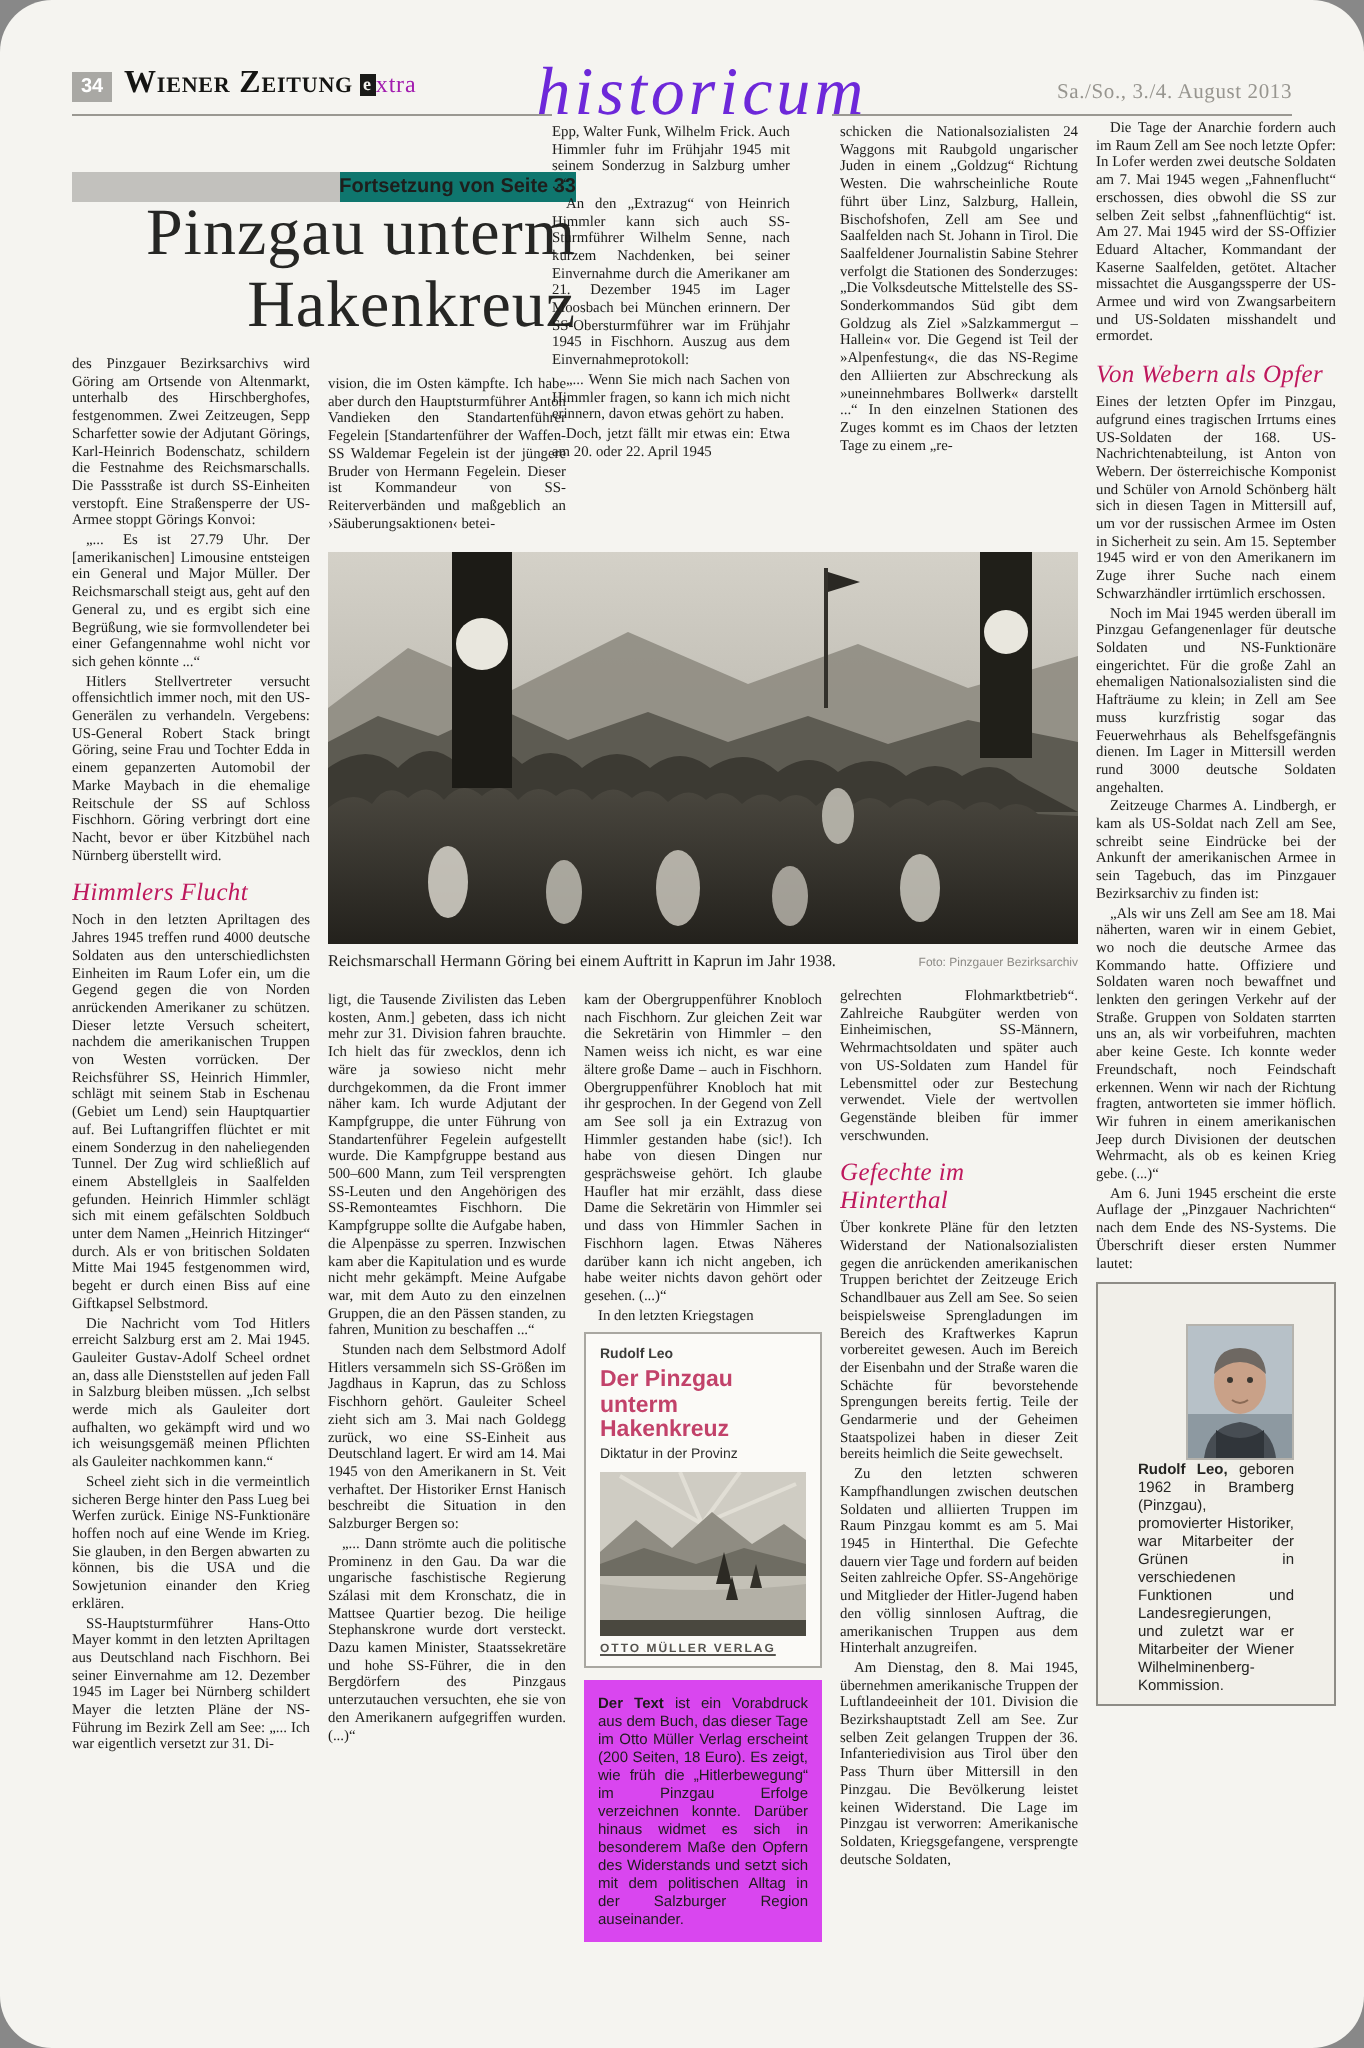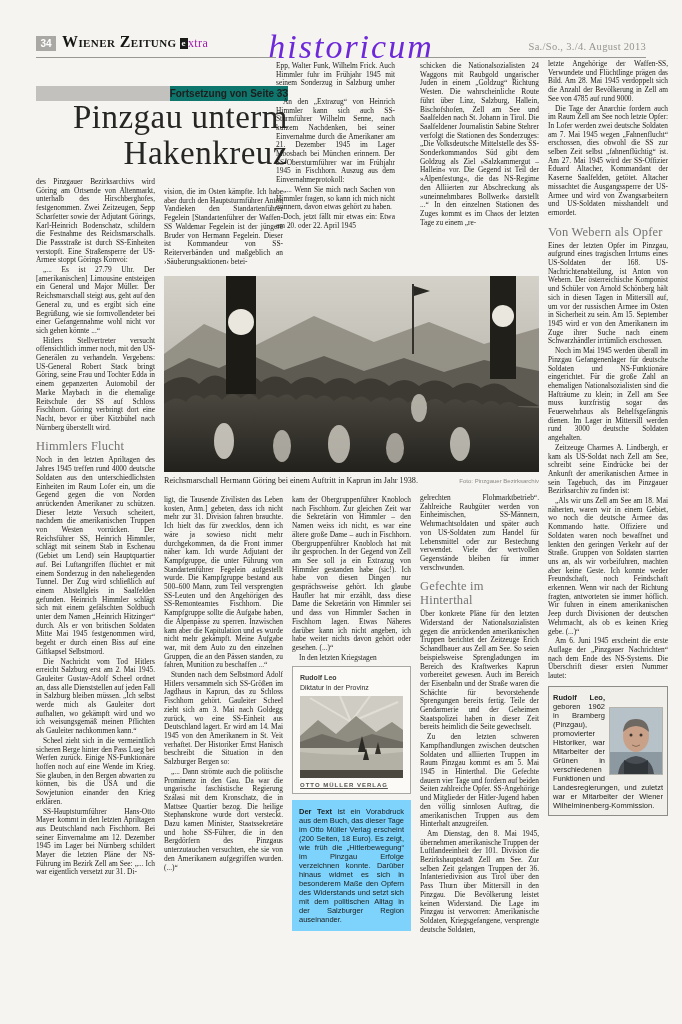--- a/index.html
+++ b/index.html
@@ -1,17 +1,17 @@
 <!DOCTYPE html>
 <html lang="de"><head>
 <meta charset="utf-8">
 <style>
   html,body{margin:0;padding:0;background:#888;}
   #page{position:relative;width:682px;height:1024px;margin:0 auto;background:#f5f4f0;
-        font-family:"Liberation Serif","DejaVu Serif",serif;color:#1c1c1a;overflow:hidden;}
+        font-family:"Liberation Serif","DejaVu Serif",serif;color:#1c1c1a;overflow:hidden;border-radius:26px;}
   
   .pagenum{position:absolute;left:36px;top:36px;width:20px;height:15px;background:#a9a8a4;
            color:#fff;font:bold 10px/15px "Liberation Sans",sans-serif;text-align:center;}
   .masthead{position:absolute;left:62px;top:33px;font-weight:bold;font-size:16px;
             letter-spacing:.4px;font-variant:small-caps;color:#151513;}
   .mast-badge{display:inline-block;background:#1a1a18;color:#f5f4f0;font:bold 9px/11px "Liberation Serif",serif;
               padding:0 2px;margin-left:3px;vertical-align:1px;}
   .mast-rest{font-variant:normal;font-weight:normal;font-size:12px;color:#a21caf;}
   .section-name{position:absolute;left:251px;top:28px;width:200px;text-align:center;
                 font-size:34px;color:#6d28d9;letter-spacing:2px;font-style:italic;}
@@ -33,42 +33,42 @@
   #col2top{left:164px;top:188px;height:94px;}
   #col2bot{left:164px;top:496px;height:520px;}
   #col3top{left:276px;top:62px;height:212px;}
   #col3bot{left:292px;top:496px;height:520px;}
   #col4top{left:420px;top:62px;height:212px;}
   #col4bot{left:420px;top:494px;height:522px;}
   #col5{left:548px;top:60px;width:120px;height:956px;}
   .fl-para{margin:0 0 1px;text-indent:7px;}
   .fl-para.noind{text-indent:0;}
   .fl-quote{font-style:italic;margin:3px 0 3px;}
-  .fl-head{font-weight:normal;font-size:12.5px;line-height:14px;margin:7px 0 3px;color:#737373;
-           text-align:left;letter-spacing:.2px;}
+  .fl-head{font-weight:normal;font-size:12.5px;line-height:14px;margin:7px 0 3px;color:#be185d;
+           text-align:left;letter-spacing:.2px;font-style:italic;}
   
   .photo{position:absolute;left:164px;top:276px;width:375px;height:196px;background:#b9b6ae;}
   .photo svg{display:block;}
   .caption-row{position:absolute;left:164px;top:476px;width:375px;display:flex;align-items:baseline;}
   .caption{font-size:8.2px;color:#1d1d1b;}
   .credit{margin-left:auto;font-size:6px;color:#8b8984;font-family:"Liberation Sans",sans-serif;}
   
   .cover{border:1px solid #a9a7a1;background:#fbfaf7;margin:4px 0 6px;padding:7px 7px 5px;}
   .cover .c-author{font:bold 7px "Liberation Sans",sans-serif;color:#3c3c3a;margin-bottom:3px;}
   .cover .c-title{font:bold 11.5px/12.5px "Liberation Sans",sans-serif;}
   .cover .c-sub{font:7px "Liberation Sans",sans-serif;color:#2e2e2c;margin-top:2px;}
   .cover .c-pub{font:bold 6px "Liberation Sans",sans-serif;letter-spacing:1px;color:#55534e;
                 margin-top:4px;text-decoration:underline;}
   .cover svg{display:block;margin-top:5px;}
   
-  .textbox{background:#7dd3fc;padding:7px 7px;font:7.5px/9px "Liberation Sans",sans-serif;
+  .textbox{background:#d946ef;padding:7px 7px;font:7.5px/9px "Liberation Sans",sans-serif;
            color:#1d1d1b;text-align:justify;}
   .textbox .lead{font-weight:bold;}
   
-  .authorbox{border:1px solid #8e8c86;background:#f1efe9;margin-top:5px;padding:6px 4px 5px;
+  .authorbox{border:1px solid #8e8c86;background:#f1efe9;margin-top:5px;padding:6px 20px 5px;
              font:7.5px/9px "Liberation Sans",sans-serif;color:#242422;text-align:justify;overflow:hidden;}
   .authorbox .lead{font-weight:bold;}
   .portrait{float:right;width:52px;height:66px;margin:14px 0 0 4px;border:1px solid #b5b3ad;}
   .portrait svg{display:block;}
 </style>
 </head>
 <body>
 
 <div id="page">
 
@@ -158,20 +158,24 @@
     </div>
 
   <div id="col3bot" class="col">
     <div>
         <p class="fl-para noind">kam der Obergruppenführer Knobloch nach Fischhorn. Zur gleichen Zeit war die Sekretärin von Himmler – den Namen weiss ich nicht, es war eine ältere große Dame – auch in Fischhorn. Obergruppenführer Knobloch hat mit ihr gesprochen. In der Gegend von Zell am See soll ja ein Extrazug von Himmler gestanden habe (sic!). Ich habe von diesen Dingen nur gesprächsweise gehört. Ich glaube Haufler hat mir erzählt, dass diese Dame die Sekretärin von Himmler sei und dass von Himmler Sachen in Fischhorn lagen. Etwas Näheres darüber kann ich nicht angeben, ich habe weiter nichts davon gehört oder gesehen. (...)“</p>
         <p class="fl-para">In den letzten Kriegstagen</p>
       </div>
 
     <div class="cover">
       <div class="c-author">Rudolf Leo</div>
+      <div class="c-title" id="cover-title" style="color: rgb(194, 66, 106);">
+        <div>Der Pinzgau</div>
+        <div>unterm Hakenkreuz</div>
+      </div>
       <div class="c-sub">Diktatur in der Provinz</div>
       <svg width="103" height="82" viewBox="0 0 103 82" xmlns="http://www.w3.org/2000/svg">
         <rect width="103" height="82" fill="#cfccc3"></rect>
         <g stroke="#e6e3da" stroke-width="2" opacity="0.8">
           <line x1="51" y1="26" x2="10" y2="2"></line>
             <line x1="51" y1="26" x2="40" y2="0"></line>
           <line x1="51" y1="26" x2="70" y2="0"></line>
             <line x1="51" y1="26" x2="98" y2="6"></line>
         </g>
         <path d="M0,40 L18,24 36,38 56,20 76,36 92,26 103,34 103,52 0,52 Z" fill="#8f8c82"></path>
@@ -193,21 +197,20 @@
   <div id="col4bot" class="col">
       <p class="fl-para noind">gelrechten Flohmarktbetrieb“. Zahlreiche Raubgüter werden von Einheimischen, SS-Männern, Wehrmachtsoldaten und später auch von US-Soldaten zum Handel für Lebensmittel oder zur Bestechung verwendet. Viele der wertvollen Gegenstände bleiben für immer verschwunden.</p>
       <h3 class="fl-head">Gefechte im Hinterthal</h3>
       <p class="fl-para noind">Über konkrete Pläne für den letzten Widerstand der Nationalsozialisten gegen die anrückenden amerikanischen Truppen berichtet der Zeitzeuge Erich Schandlbauer aus Zell am See. So seien beispielsweise Sprengladungen im Bereich des Kraftwerkes Kaprun vorbereitet gewesen. Auch im Bereich der Eisenbahn und der Straße waren die Schächte für bevorstehende Sprengungen bereits fertig. Teile der Gendarmerie und der Geheimen Staatspolizei haben in dieser Zeit bereits heimlich die Seite gewechselt.</p>
       <p class="fl-para">Zu den letzten schweren Kampfhandlungen zwischen deutschen Soldaten und alliierten Truppen im Raum Pinzgau kommt es am 5. Mai 1945 in Hinterthal. Die Gefechte dauern vier Tage und fordern auf beiden Seiten zahlreiche Opfer. SS-Angehörige und Mitglieder der Hitler-Jugend haben den völlig sinnlosen Auftrag, die amerikanischen Truppen aus dem Hinterhalt anzugreifen.</p>
       <p class="fl-para">Am Dienstag, den 8. Mai 1945, übernehmen amerikanische Truppen der Luftlandeeinheit der 101. Division die Bezirkshauptstadt Zell am See. Zur selben Zeit gelangen Truppen der 36. Infanteriedivision aus Tirol über den Pass Thurn über Mittersill in den Pinzgau. Die Bevölkerung leistet keinen Widerstand. Die Lage im Pinzgau ist verworren: Amerikanische Soldaten, Kriegsgefangene, versprengte deutsche Soldaten,</p>
     </div>
 
   <div id="col5" class="col">
     <div>
-        <p class="fl-para noind">letzte Angehörige der Waffen-SS, Verwundete und Flüchtlinge prägen das Bild. Am 28. Mai 1945 verdoppelt sich die Anzahl der Bevölkerung in Zell am See von 4785 auf rund 9000.</p>
         <p class="fl-para">Die Tage der Anarchie fordern auch im Raum Zell am See noch letzte Opfer: In Lofer werden zwei deutsche Soldaten am 7. Mai 1945 wegen „Fahnenflucht“ erschossen, dies obwohl die SS zur selben Zeit selbst „fahnenflüchtig“ ist. Am 27. Mai 1945 wird der SS-Offizier Eduard Altacher, Kommandant der Kaserne Saalfelden, getötet. Altacher missachtet die Ausgangssperre der US-Armee und wird von Zwangsarbeitern und US-Soldaten misshandelt und ermordet.</p>
         <h3 class="fl-head">Von Webern als Opfer</h3>
         <p class="fl-para noind">Eines der letzten Opfer im Pinzgau, aufgrund eines tragischen Irrtums eines US-Soldaten der 168. US-Nachrichtenabteilung, ist Anton von Webern. Der österreichische Komponist und Schüler von Arnold Schönberg hält sich in diesen Tagen in Mittersill auf, um vor der russischen Armee im Osten in Sicherheit zu sein. Am 15. September 1945 wird er von den Amerikanern im Zuge ihrer Suche nach einem Schwarzhändler irrtümlich erschossen.</p>
         <p class="fl-para">Noch im Mai 1945 werden überall im Pinzgau Gefangenenlager für deutsche Soldaten und NS-Funktionäre eingerichtet. Für die große Zahl an ehemaligen Nationalsozialisten sind die Hafträume zu klein; in Zell am See muss kurzfristig sogar das Feuerwehrhaus als Behelfsgefängnis dienen. Im Lager in Mittersill werden rund 3000 deutsche Soldaten angehalten.</p>
         <p class="fl-para">Zeitzeuge Charmes A. Lindbergh, er kam als US-Soldat nach Zell am See, schreibt seine Eindrücke bei der Ankunft der amerikanischen Armee in sein Tagebuch, das im Pinzgauer Bezirksarchiv zu finden ist:</p>
         <p class="fl-para">„Als wir uns Zell am See am 18. Mai näherten, waren wir in einem Gebiet, wo noch die deutsche Armee das Kommando hatte. Offiziere und Soldaten waren noch bewaffnet und lenkten den geringen Verkehr auf der Straße. Gruppen von Soldaten starrten uns an, als wir vorbeifuhren, machten aber keine Geste. Ich konnte weder Freundschaft, noch Feindschaft erkennen. Wenn wir nach der Richtung fragten, antworteten sie immer höflich. Wir fuhren in einem amerikanischen Jeep durch Divisionen der deutschen Wehrmacht, als ob es keinen Krieg gebe. (...)“</p>
         <p class="fl-para">Am 6. Juni 1945 erscheint die erste Auflage der „Pinzgauer Nachrichten“ nach dem Ende des NS-Systems. Die Überschrift dieser ersten Nummer lautet:</p>
       </div>
 
     <div class="authorbox">

